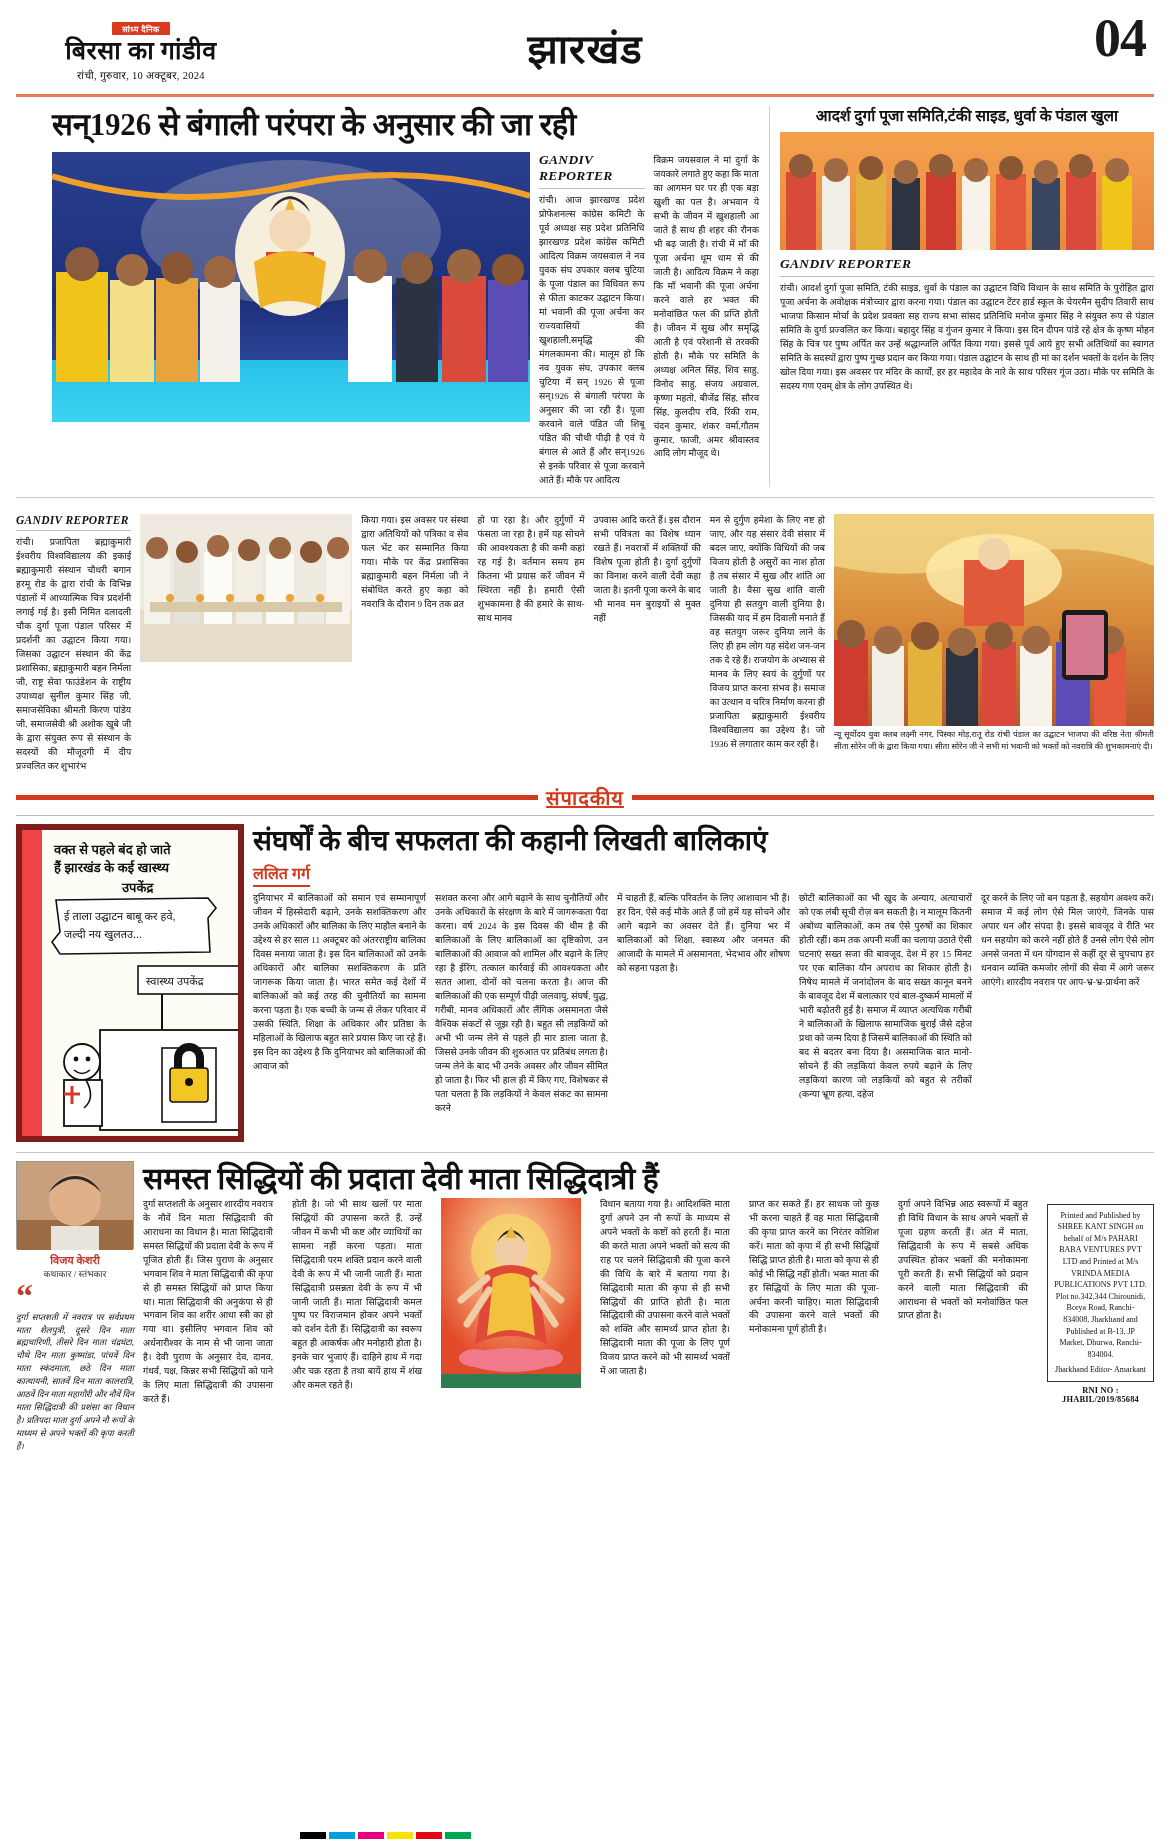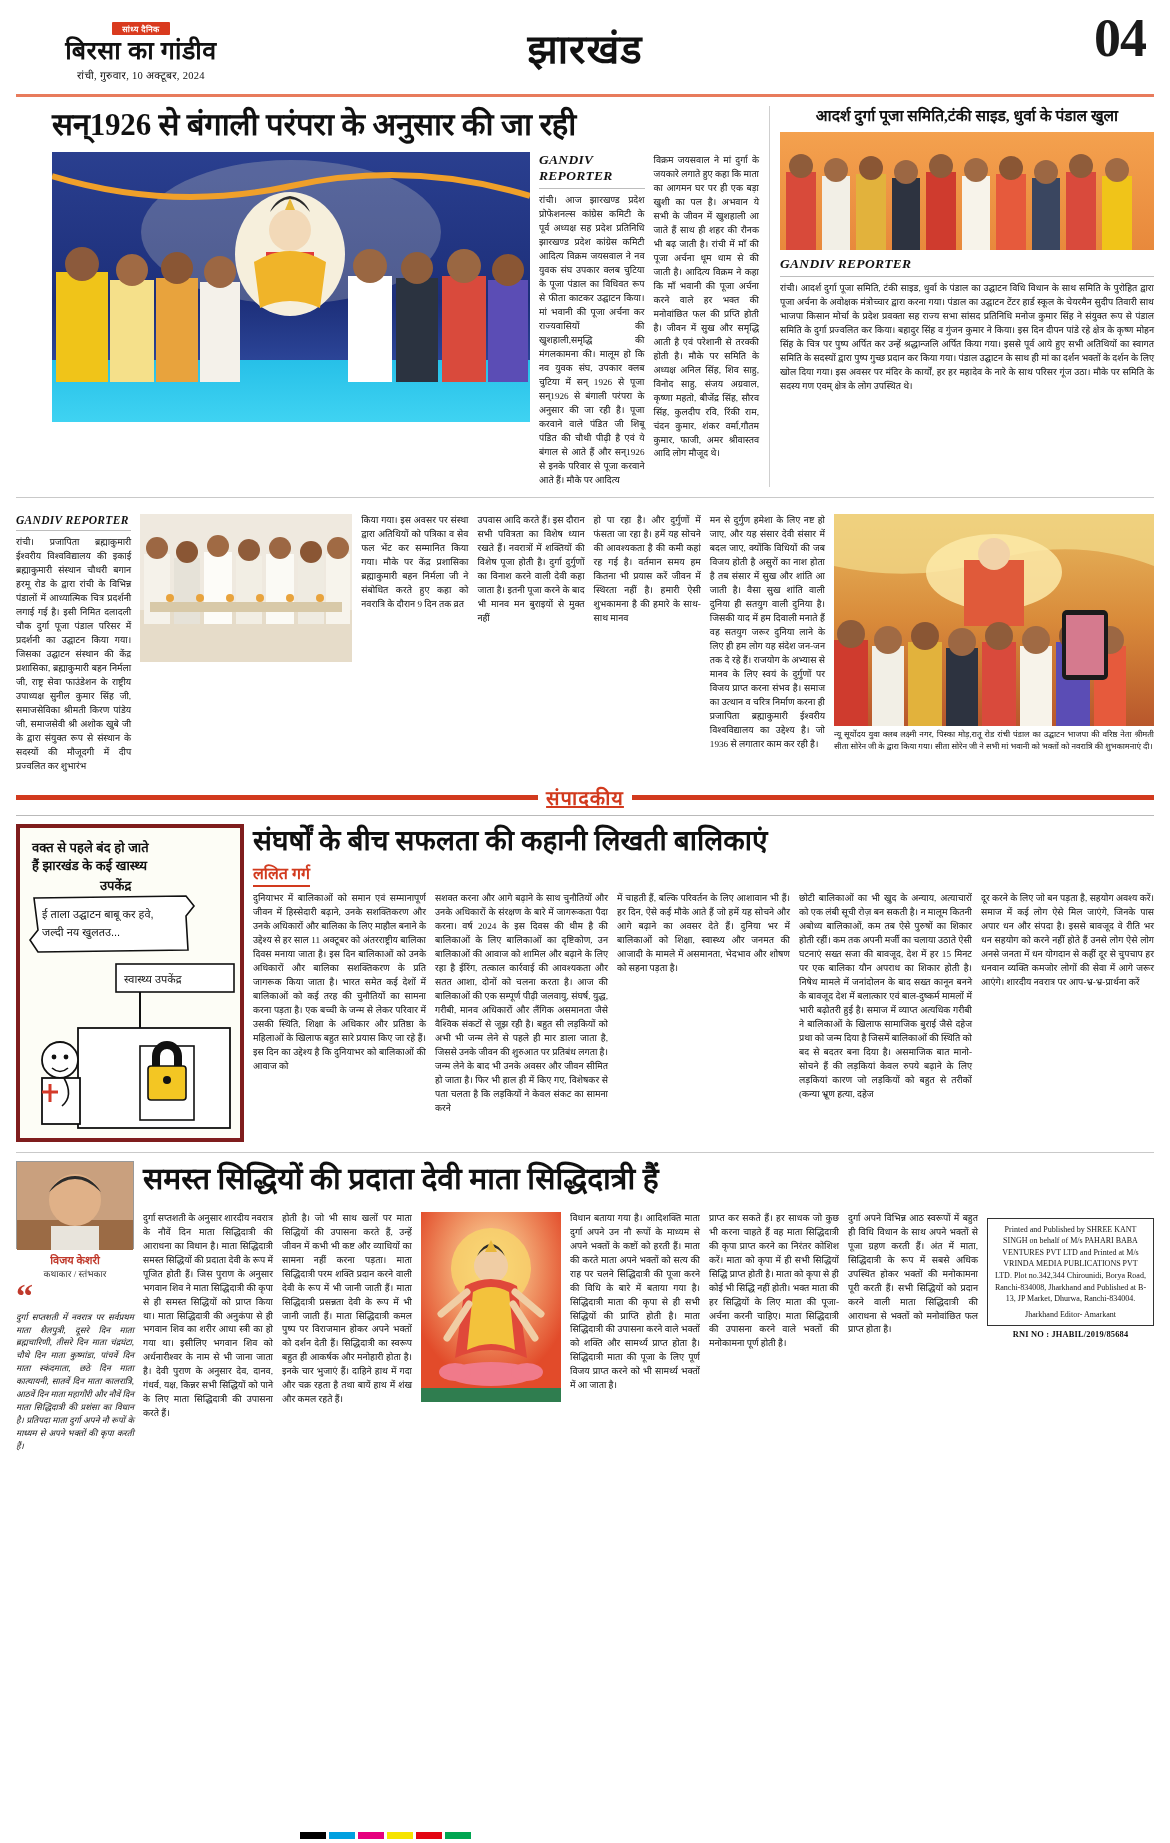--- a/index.html
+++ b/index.html
@@ -56,21 +56,21 @@
   .ed-banner { margin-top: 10px; display: flex; align-items: center; gap: 8px; }
   .ed-banner .bar { flex: 1; height: 5px; background: #d23a1e; }
   .ed-banner .lbl { font-size: 20px; font-weight: bold; color: #d23a1e; letter-spacing: 1px; text-decoration: underline; }
   .ed-rule { height: 1px; background: #b9b9b9; margin-top: 4px; }
 
   .hl-ed { font-size: 28px; font-weight: bold; line-height: 1.2; }
   .author-tag { color: #d23a1e; font-size: 16px; font-weight: bold; border-bottom: 2px solid #d23a1e;
                 display: inline-block; padding-bottom: 1px; margin: 4px 0 5px; }
 
   
-  .cartoon { background: #ef4444; border: 4px solid #7f1d1d; position: relative; overflow: hidden; }
+  .cartoon { background: #ef4444; border: 6px solid #7f1d1d; position: relative; overflow: hidden; padding-left: 20px; }
 
   
   .hl-bot { font-size: 30px; font-weight: bold; line-height: 1.18; }
   .author-box { width: 118px; }
   .author-photo { width: 100%; height: 88px; background: #b98c6a; border: 1px solid #999; }
   .author-name { font-size: 11px; font-weight: bold; color: #c0392b; text-align: center; margin-top: 3px; }
   .author-role { font-size: 9px; text-align: center; color: #333; }
   .quote-mark { font-size: 34px; color: #c0392b; font-weight: bold; line-height: .6; margin-top: 6px; }
   .quote-txt { font-size: 8.6px; line-height: 1.5; text-align: justify; margin-top: 4px; font-style: italic; }
 
@@ -257,24 +257,24 @@
                 <circle cx="180" cy="84" r="4"></circle>
             </g>
           </svg>
         </div>
       </div>
 
       <div style="width:108px;">
         <div class="body">किया गया। इस अवसर पर संस्था द्वारा अतिथियों को पत्रिका व सेव फल भेंट कर सम्मानित किया गया। मौके पर केंद्र प्रशासिका ब्रह्माकुमारी बहन निर्मला जी ने संबोधित करते हुए कहा को नवरात्रि के दौरान 9 दिन तक व्रत</div>
       </div>
       <div style="width:108px;">
+        <div class="body">हो पा रहा है। और दुर्गुणों में फंसता जा रहा है। हमें यह सोचने की आवश्यकता है की कमी कहां रह गई है। वर्तमान समय हम कितना भी प्रयास करें जीवन में स्थिरता नहीं है। हमारी ऐसी शुभकामना है की हमारे के साथ-साथ मानव</div>
+      </div>
+      <div style="width:108px;">
         <div class="body">उपवास आदि करते हैं। इस दौरान सभी पवित्रता का विशेष ध्यान रखते हैं। नवरात्रों में शक्तियों की विशेष पूजा होती है। दुर्गा दुर्गुणों का विनाश करने वाली देवी कहा जाता है। इतनी पूजा करने के बाद भी मानव मन बुराइयों से मुक्त नहीं</div>
-      </div>
-      <div style="width:108px;">
-        <div class="body">हो पा रहा है। और दुर्गुणों में फंसता जा रहा है। हमें यह सोचने की आवश्यकता है की कमी कहां रह गई है। वर्तमान समय हम कितना भी प्रयास करें जीवन में स्थिरता नहीं है। हमारी ऐसी शुभकामना है की हमारे के साथ-साथ मानव</div>
       </div>
       <div style="width:116px;">
         <div class="body">मन से दुर्गुण हमेशा के लिए नष्ट हो जाए, और यह संसार देवी संसार में बदल जाए, क्योंकि विधियों की जब विजय होती है असुरों का नाश होता है तब संसार में सुख और शांति आ जाती है। वैसा सुख शांति वाली दुनिया ही सतयुग वाली दुनिया है। जिसकी याद में हम दिवाली मनाते हैं वह सतयुग जरूर दुनिया लाने के लिए ही हम लोग यह संदेश जन-जन तक दे रहे हैं। राजयोग के अभ्यास से मानव के लिए स्वयं के दुर्गुणों पर विजय प्राप्त करना संभव है। समाज का उत्थान व चरित्र निर्माण करना ही प्रजापिता ब्रह्माकुमारी ईश्वरीय विश्वविद्यालय का उद्देश्य है। जो 1936 से लगातार काम कर रही है।</div>
       </div>
 
       <div style="flex:1;">
         <div class="photo" style="width:100%;height:212px;">
           <svg width="320" height="212" viewBox="0 0 320 212" preserveAspectRatio="none">
             <defs>
               <linearGradient id="pg" x1="0" y1="0" x2="0" y2="1">
@@ -399,21 +399,21 @@
       </div>
       <div class="author-name">विजय केशरी</div>
       <div class="author-role">कथाकार / स्तंभकार</div>
       <div class="quote-mark">“</div>
       <div class="quote-txt">दुर्गा सप्तशती में नवरात्र पर सर्वप्रथम माता शैलपुत्री, दूसरे दिन माता ब्रह्मचारिणी, तीसरे दिन माता चंद्रघंटा, चौथे दिन माता कुष्मांडा, पांचवें दिन माता स्कंदमाता, छठे दिन माता कात्यायनी, सातवें दिन माता कालरात्रि, आठवें दिन माता महागौरी और नौवें दिन माता सिद्धिदात्री की प्रशंसा का विधान है। प्रतिपदा माता दुर्गा अपने नौ रूपों के माध्यम से अपने भक्तों की कृपा करती हैं।</div>
     </div>
 
     <div style="flex:1;">
       <div class="hl-bot">समस्त सिद्धियों की प्रदाता देवी माता सिद्धिदात्री हैं</div>
 
-      <div style="display:flex;gap:9px;margin-top:15px;">
+      <div style="display:flex;gap:19px;margin-top:1px;">
         <div style="width:130px;">
             <div class="body">दुर्गा सप्तशती के अनुसार शारदीय नवरात्र के नौवें दिन माता सिद्धिदात्री की आराधना का विधान है। माता सिद्धिदात्री समस्त सिद्धियों की प्रदाता देवी के रूप में पूजित होती हैं। जिस पुराण के अनुसार भगवान शिव ने माता सिद्धिदात्री की कृपा से ही समस्त सिद्धियों को प्राप्त किया था। माता सिद्धिदात्री की अनुकंपा से ही भगवान शिव का शरीर आधा स्त्री का हो गया था। इसीलिए भगवान शिव को अर्धनारीश्वर के नाम से भी जाना जाता है। देवी पुराण के अनुसार देव, दानव, गंधर्व, यक्ष, किन्नर सभी सिद्धियों को पाने के लिए माता सिद्धिदात्री की उपासना करते हैं।</div>
           </div>
         <div style="width:130px;">
             <div class="body">होती है। जो भी साथ खलों पर माता सिद्धियों की उपासना करते हैं, उन्हें जीवन में कभी भी कष्ट और व्याधियों का सामना नहीं करना पड़ता। माता सिद्धिदात्री परम शक्ति प्रदान करने वाली देवी के रूप में भी जानी जाती हैं। माता सिद्धिदात्री प्रसन्नता देवी के रूप में भी जानी जाती हैं। माता सिद्धिदात्री कमल पुष्प पर विराजमान होकर अपने भक्तों को दर्शन देती हैं। सिद्धिदात्री का स्वरूप बहुत ही आकर्षक और मनोहारी होता है। इनके चार भुजाएं हैं। दाहिने हाथ में गदा और चक्र रहता है तथा बायें हाथ में शंख और कमल रहते हैं।</div>
           </div>
 
         <div style="width:140px;">
           <div class="photo" style="width:100%;height:190px;">
             <svg width="140" height="190" viewBox="0 0 140 190" preserveAspectRatio="none">

